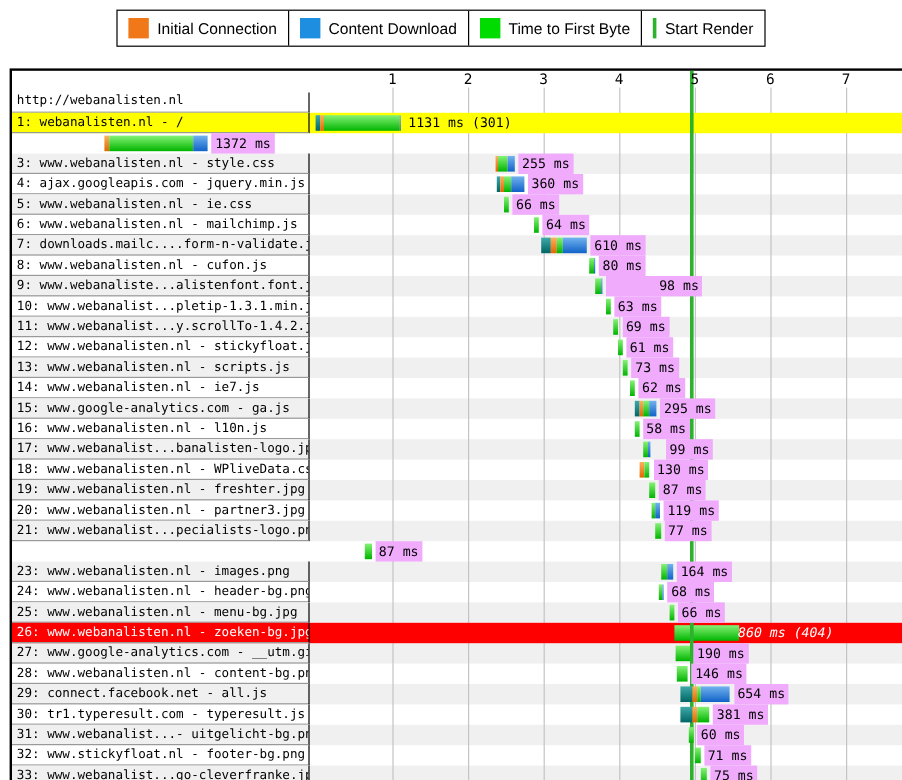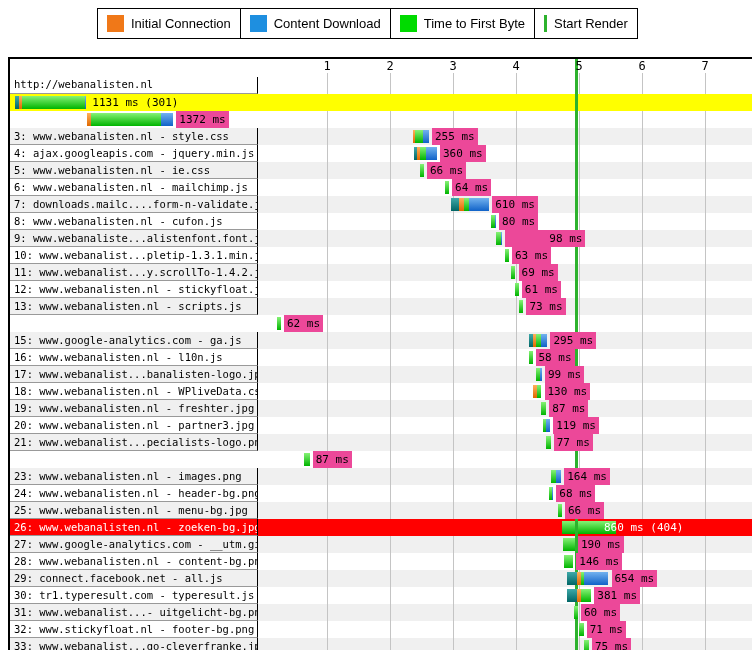--- a/index.html
+++ b/index.html
@@ -49,21 +49,21 @@
   .start-render-line{position:absolute;top:0;bottom:0;width:3px;z-index:3;}
   
   .bar{position:absolute;top:2px;height:13px;display:flex;z-index:4;}
   .sg{height:100%;}
   .sg-dns {background:linear-gradient(#3fa9a9,#006565);}
   .sg-conn{background:linear-gradient(#ffb05c,#e06800);}
   .sg-ttfb{background:linear-gradient(#86f276,#00b400);}
   .sg-dl  {background:linear-gradient(#72b2ef,#1062c8);}
   .bar-label{
     position:absolute;top:0;height:17px;line-height:17px;font-size:11px;
-    background:#ec4899;padding:0 3px;white-space:nowrap;z-index:4;
+    background:#f0abfc;padding:0 3px;white-space:nowrap;z-index:4;
   }
   .hl-yellow .bar-label{background:transparent;color:#000;}
   .hl-red .bar-label{background:transparent;color:#fff;}
 </style>
 </head>
 <body>
 
 <div class="legend" id="legend">
     <div class="legend-item">
       <span class="sw-box" style="background: rgb(240, 120, 24);"></span>
@@ -102,20 +102,21 @@
       <span class="axis-num" style="left: 569px;">5</span>
       <span class="axis-num" style="left: 632px;">6</span>
       <span class="axis-num" style="left: 695px;">7</span>
     </div>
   <div class="url-row wf-row">
     <div class="cell-label">http://webanalisten.nl</div>
     <div class="cell-chart"></div>
   </div>
   <div id="rows">
       <div class="wf-row hl-yellow">
+        <div class="cell-label">1: webanalisten.nl - /</div>
         <div class="cell-chart">
           <div class="bar" style="left: 5px; width: 71.3px;">
             <div class="sg sg-dns" style="flex-grow: 60;"></div>
             <div class="sg sg-conn" style="flex-grow: 45;"></div>
             <div class="sg sg-ttfb" style="flex-grow: 1000;"></div>
             <div class="sg sg-dl" style="flex-grow: 26;"></div>
           </div>
           <div class="bar-label" style="left: 79.3px;">1131 ms (301)</div>
         </div>
       </div>
@@ -232,20 +233,21 @@
       <div class="wf-row gray">
         <div class="cell-label">13: www.webanalisten.nl - scripts.js</div>
         <div class="cell-chart">
           <div class="bar" style="left: 260.8px; width: 4.6px;">
             <div class="sg sg-ttfb" style="flex-grow: 73;"></div>
           </div>
           <div class="bar-label" style="left: 268.4px;">73 ms</div>
         </div>
       </div>
       <div class="wf-row">
+        <div class="cell-label">14: www.webanalisten.nl - ie7.js</div>
         <div class="cell-chart">
           <div class="bar" style="left: 267.1px; width: 3.9px;">
             <div class="sg sg-ttfb" style="flex-grow: 62;"></div>
           </div>
           <div class="bar-label" style="left: 274px;">62 ms</div>
         </div>
       </div>
       <div class="wf-row gray">
         <div class="cell-label">15: www.google-analytics.com - ga.js</div>
         <div class="cell-chart">
@@ -267,21 +269,21 @@
           <div class="bar-label" style="left: 277.5px;">58 ms</div>
         </div>
       </div>
       <div class="wf-row gray">
         <div class="cell-label">17: www.webanalist...banalisten-logo.jpg</div>
         <div class="cell-chart">
           <div class="bar" style="left: 277.8px; width: 6.2px;">
             <div class="sg sg-ttfb" style="flex-grow: 60;"></div>
             <div class="sg sg-dl" style="flex-grow: 39;"></div>
           </div>
-          <div class="bar-label" style="left: 287px; text-align: center;">99 ms</div>
+          <div class="bar-label" style="left: 297px; text-align: center;">99 ms</div>
         </div>
       </div>
       <div class="wf-row">
         <div class="cell-label">18: www.webanalisten.nl - WPliveData.css</div>
         <div class="cell-chart">
           <div class="bar" style="left: 275.3px; width: 8.2px;">
             <div class="sg sg-conn" style="flex-grow: 60;"></div>
             <div class="sg sg-ttfb" style="flex-grow: 70;"></div>
           </div>
           <div class="bar-label" style="left: 286.5px;">130 ms</div>
@@ -351,21 +353,21 @@
           </div>
           <div class="bar-label" style="left: 307px;">66 ms</div>
         </div>
       </div>
       <div class="wf-row hl-red">
         <div class="cell-label">26: www.webanalisten.nl - zoeken-bg.jpg</div>
         <div class="cell-chart">
           <div class="bar" style="left: 304.3px; width: 54.2px;">
             <div class="sg sg-ttfb" style="flex-grow: 860;"></div>
           </div>
-          <div class="bar-label" style="left: 343px;">860 ms (404)</div>
+          <div class="bar-label" style="left: 354px; font-style: italic;">860 ms (404)</div>
         </div>
       </div>
       <div class="wf-row gray">
         <div class="cell-label">27: www.google-analytics.com - __utm.gif</div>
         <div class="cell-chart">
           <div class="bar" style="left: 304.9px; width: 12px;">
             <div class="sg sg-ttfb" style="flex-grow: 190;"></div>
           </div>
           <div class="bar-label" style="left: 319.9px;">190 ms</div>
         </div>

